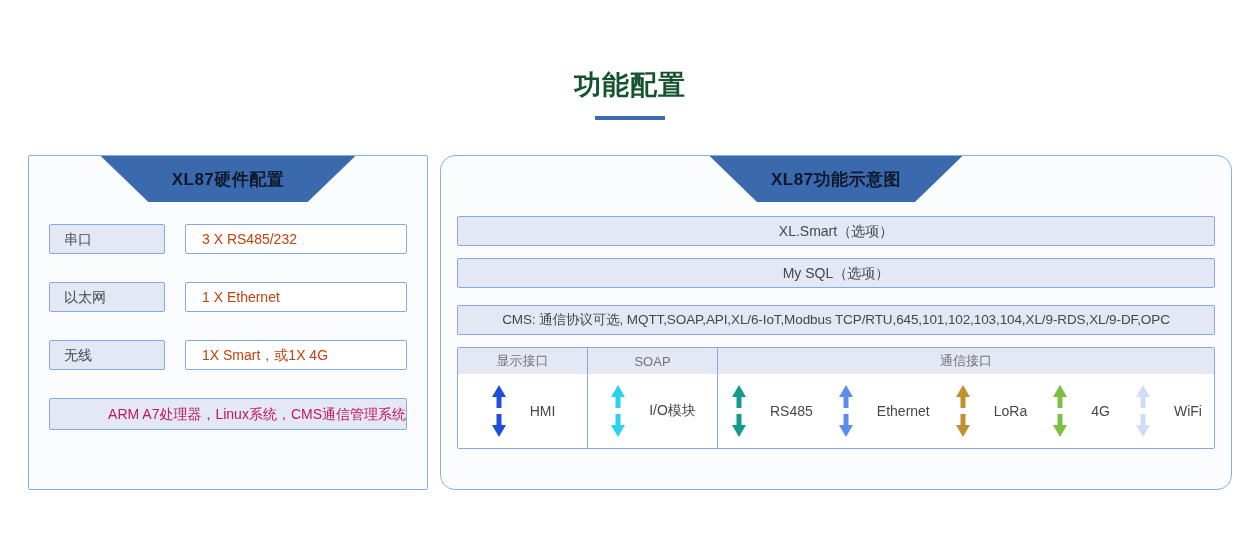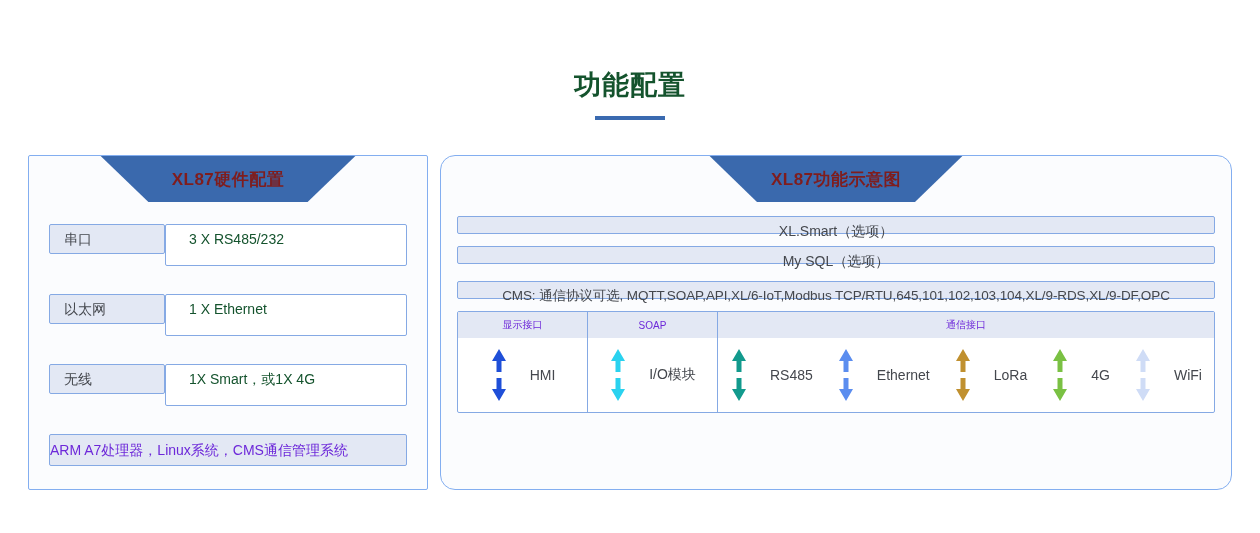--- a/index.html
+++ b/index.html
@@ -43,61 +43,61 @@
     -webkit-clip-path: polygon(18% 0, 82% 0, 70% 100%, 30% 100%);
     clip-path: polygon(18% 0, 82% 0, 70% 100%, 30% 100%);
   }
   .panel-right .banner-shape {
     -webkit-clip-path: polygon(34% 0, 66% 0, 60% 100%, 40% 100%);
     clip-path: polygon(34% 0, 66% 0, 60% 100%, 40% 100%);
   }
   .banner-text {
     position: absolute; left: 0; top: 0; width: 100%; height: 46px;
     display: flex; align-items: center; justify-content: center;
-    color: #7f1d1d; font-size: 17px; font-weight: bold; letter-spacing: .5px;
+    color: #0f172a; font-size: 17px; font-weight: bold; letter-spacing: .5px;
   }
 
   
   .spec-list { padding: 22px 20px 0 20px; }
-  .spec-row { display: flex; gap: 0; margin-bottom: 28px; }
+  .spec-row { display: flex; gap: 20px; margin-bottom: 28px; }
   .spec-label {
     width: 116px; height: 30px; line-height: 28px;
     background: #e3e8f4; border: 1px solid #85a9e4; border-radius: 2px;
     font-size: 14px; color: #44474d; padding-left: 14px;
   }
   .spec-value {
-    flex: 1; height: 42px; line-height: 28px;
+    flex: 1; height: 30px; line-height: 28px;
     background: #ffffff; border: 1px solid #85a9e4; border-radius: 2px;
-    font-size: 14px; color: #14532d; padding-left: 23px;
+    font-size: 14px; color: #c2410c; padding-left: 16px;
   }
   .spec-footer {
     margin: 6px 20px 0 20px;
-    height: 32px; line-height: 30px; text-align: left;
+    height: 32px; line-height: 30px; text-align: right;
     background: #e3e8f4; border: 1px solid #85a9e4; border-radius: 2px;
-    font-size: 14px; color: #6d28d9;
+    font-size: 14px; color: #be185d;
   }
 
   
   .stack { padding: 14px 16px 0 16px; }
   .stack-bar {
-    height: 18px; line-height: 28px; text-align: center;
+    height: 30px; line-height: 28px; text-align: center;
     background: #e3e8f4; border: 1px solid #85a9e4; border-radius: 2px;
     font-size: 14px; color: #44474d; margin-bottom: 12px;
   }
   .stack-bar.cms { font-size: 13.5px; letter-spacing: -0.1px; margin-top: 17px; }
 
   
   .iface {
     margin: 2px 16px 0 16px;
     border: 1px solid #85a9e4; border-radius: 2px; background: #ffffff;
   }
   .iface-head { display: flex; height: 26px; background: #e3e8f4; }
   .iface-head > div {
     display: flex; align-items: center; justify-content: center;
-    font-size: 10px; color: #6d28d9; height: 26px;
+    font-size: 13px; color: #737373; height: 26px;
     border-right: 1px solid #85a9e4;
   }
   .iface-head > div:last-child { border-right: none; }
   .iface-body { display: flex; height: 74px; }
   .iface-col {
     display: flex; align-items: center; justify-content: center;
     border-right: 1px solid #85a9e4; height: 74px;
   }
   .iface-col:last-child { border-right: none; }
   .col-display { width: 130px; }

